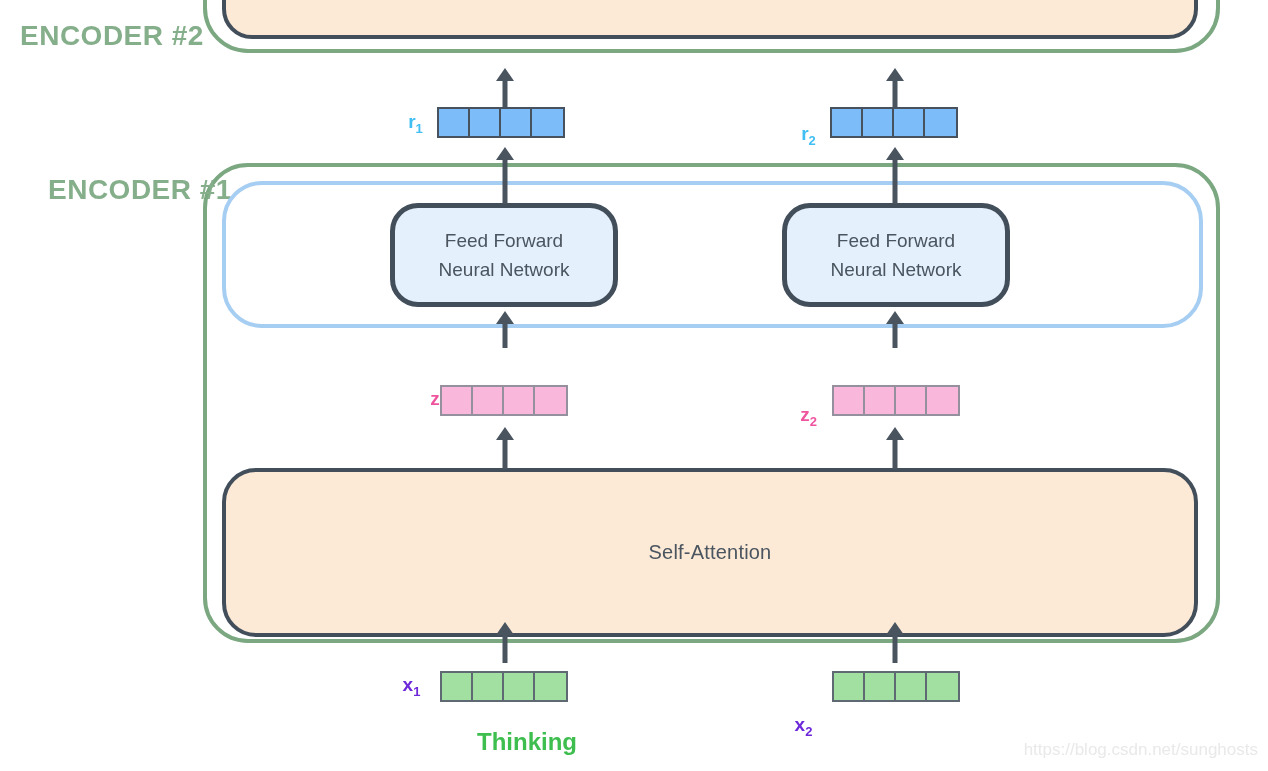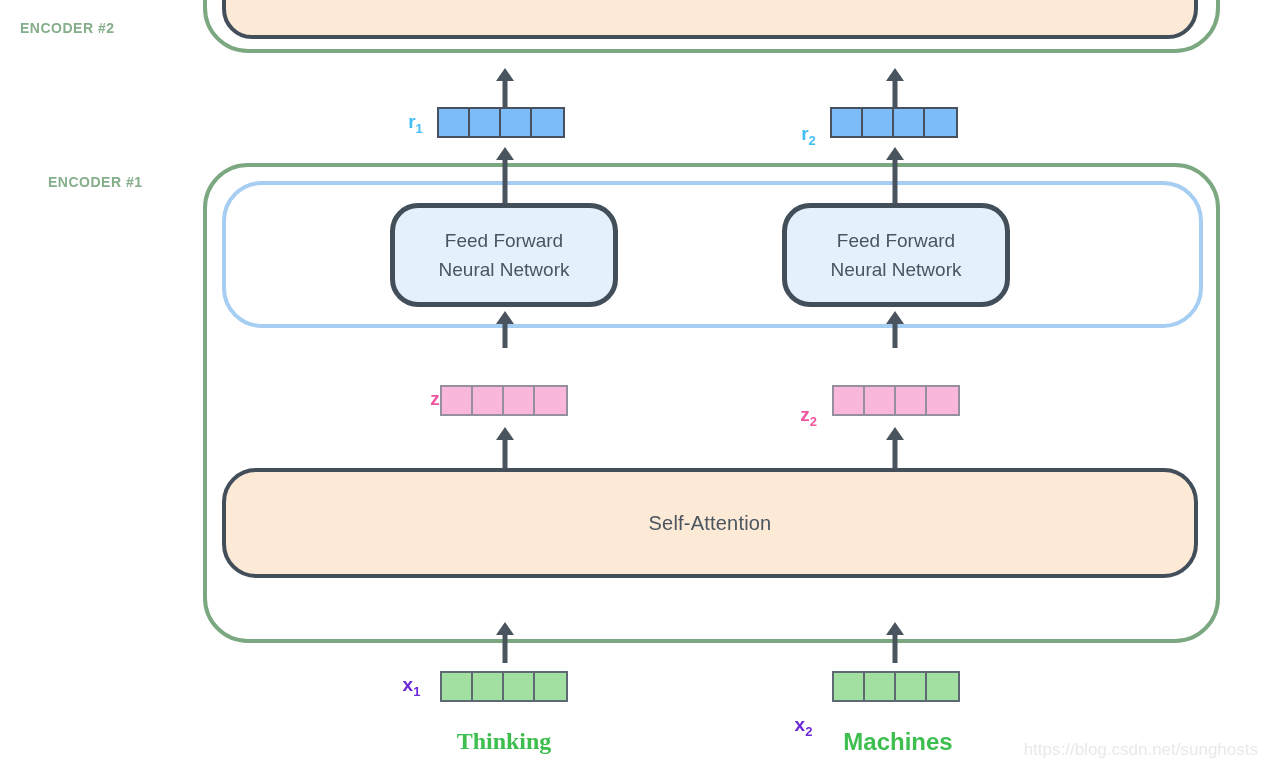--- a/index.html
+++ b/index.html
@@ -26,21 +26,21 @@
   }
   .ffnn-box {
     position:absolute; border:5px solid #434E5B; border-radius:28px;
     background:#E4F0FB; box-sizing:border-box;
     display:flex; flex-direction:column; align-items:center; justify-content:center;
     color:#4A5560; font-size:19px; line-height:1.55; text-align:center;
   }
 
   
   .encoder-label {
-    position:absolute; left:20px; color:#85AE8A; font-size:14px; font-weight:bold;
+    position:absolute; left:20px; color:#85AE8A; font-size:28px; font-weight:bold;
     letter-spacing:.5px;
   }
 
   
   .vec { position:absolute; display:flex; box-sizing:border-box; }
   .vec .cell { width:31px; height:27px; box-sizing:border-box; }
   .vec-r { border:2px solid #47525E; }
   .vec-r .cell { background:#7CBCF8; border-right:2px solid #47525E; }
   .vec-z { border:2px solid #95909E; }
   .vec-z .cell { background:#F9B8DB; border-right:2px solid #95909E; }
@@ -167,21 +167,21 @@
 
   <div class="arrow" style="left:496px; top:427px; height:42px;">
       <div class="head"></div>
       <div class="shaft"></div>
     </div>
   <div class="arrow" style="left:886px; top:427px; height:42px;">
       <div class="head"></div>
       <div class="shaft"></div>
     </div>
 
-  <div class="attention-box" style="left:222px; top:468px; width:976px; height:110px;">
+  <div class="attention-box" style="left:222px; top:468px; width:976px; height:169px;">
     <span>Self-Attention</span>
   </div>
 
   <div class="arrow" style="left:496px; top:622px; height:41px;">
       <div class="head"></div>
       <div class="shaft"></div>
     </div>
   <div class="arrow" style="left:886px; top:622px; height:41px;">
       <div class="head"></div>
       <div class="shaft"></div>
@@ -199,18 +199,17 @@
   <div class="vec-label lbl-x" style="left:786px; top:714px;">
     <span>x</span><sub>2</sub>
   </div>
   <div class="vec vec-x" style="left:832px; top:671px;">
     <div class="cell"></div>
       <div class="cell"></div>
       <div class="cell"></div>
       <div class="cell"></div>
   </div>
 
-  <div class="token-word" style="left:404px; top:728px;font-family:Liberation Serif, serif;">Thinking</div>
-  <div class="token-word" style="left:798px; top:728px;">Machines</div>
+  <div class="token-word" style="left:427px; top:728px;">Thinking</div>
 
   <div class="watermark">https://blog.csdn.net/sunghosts</div>
 
 </div>
 
 </body></html>

